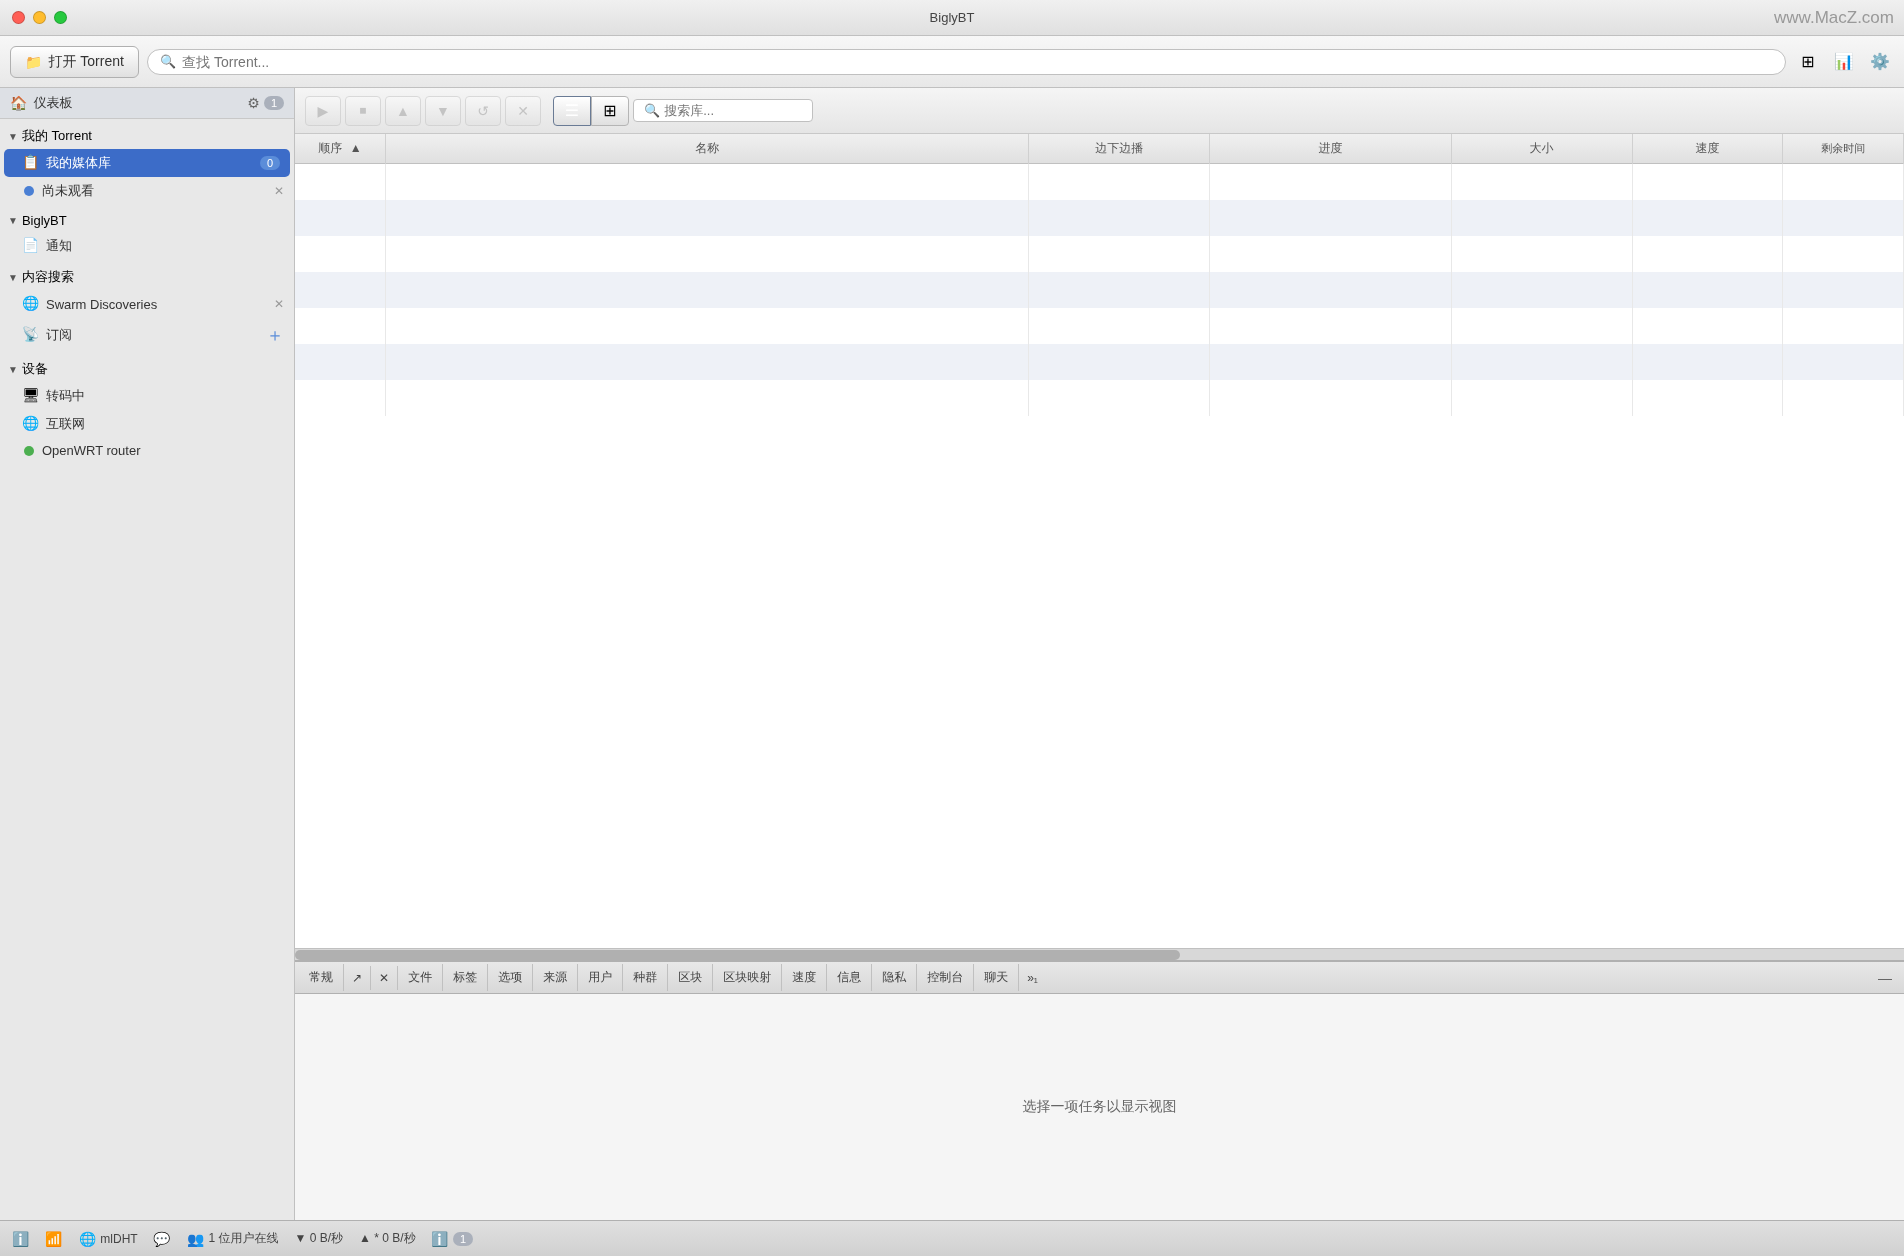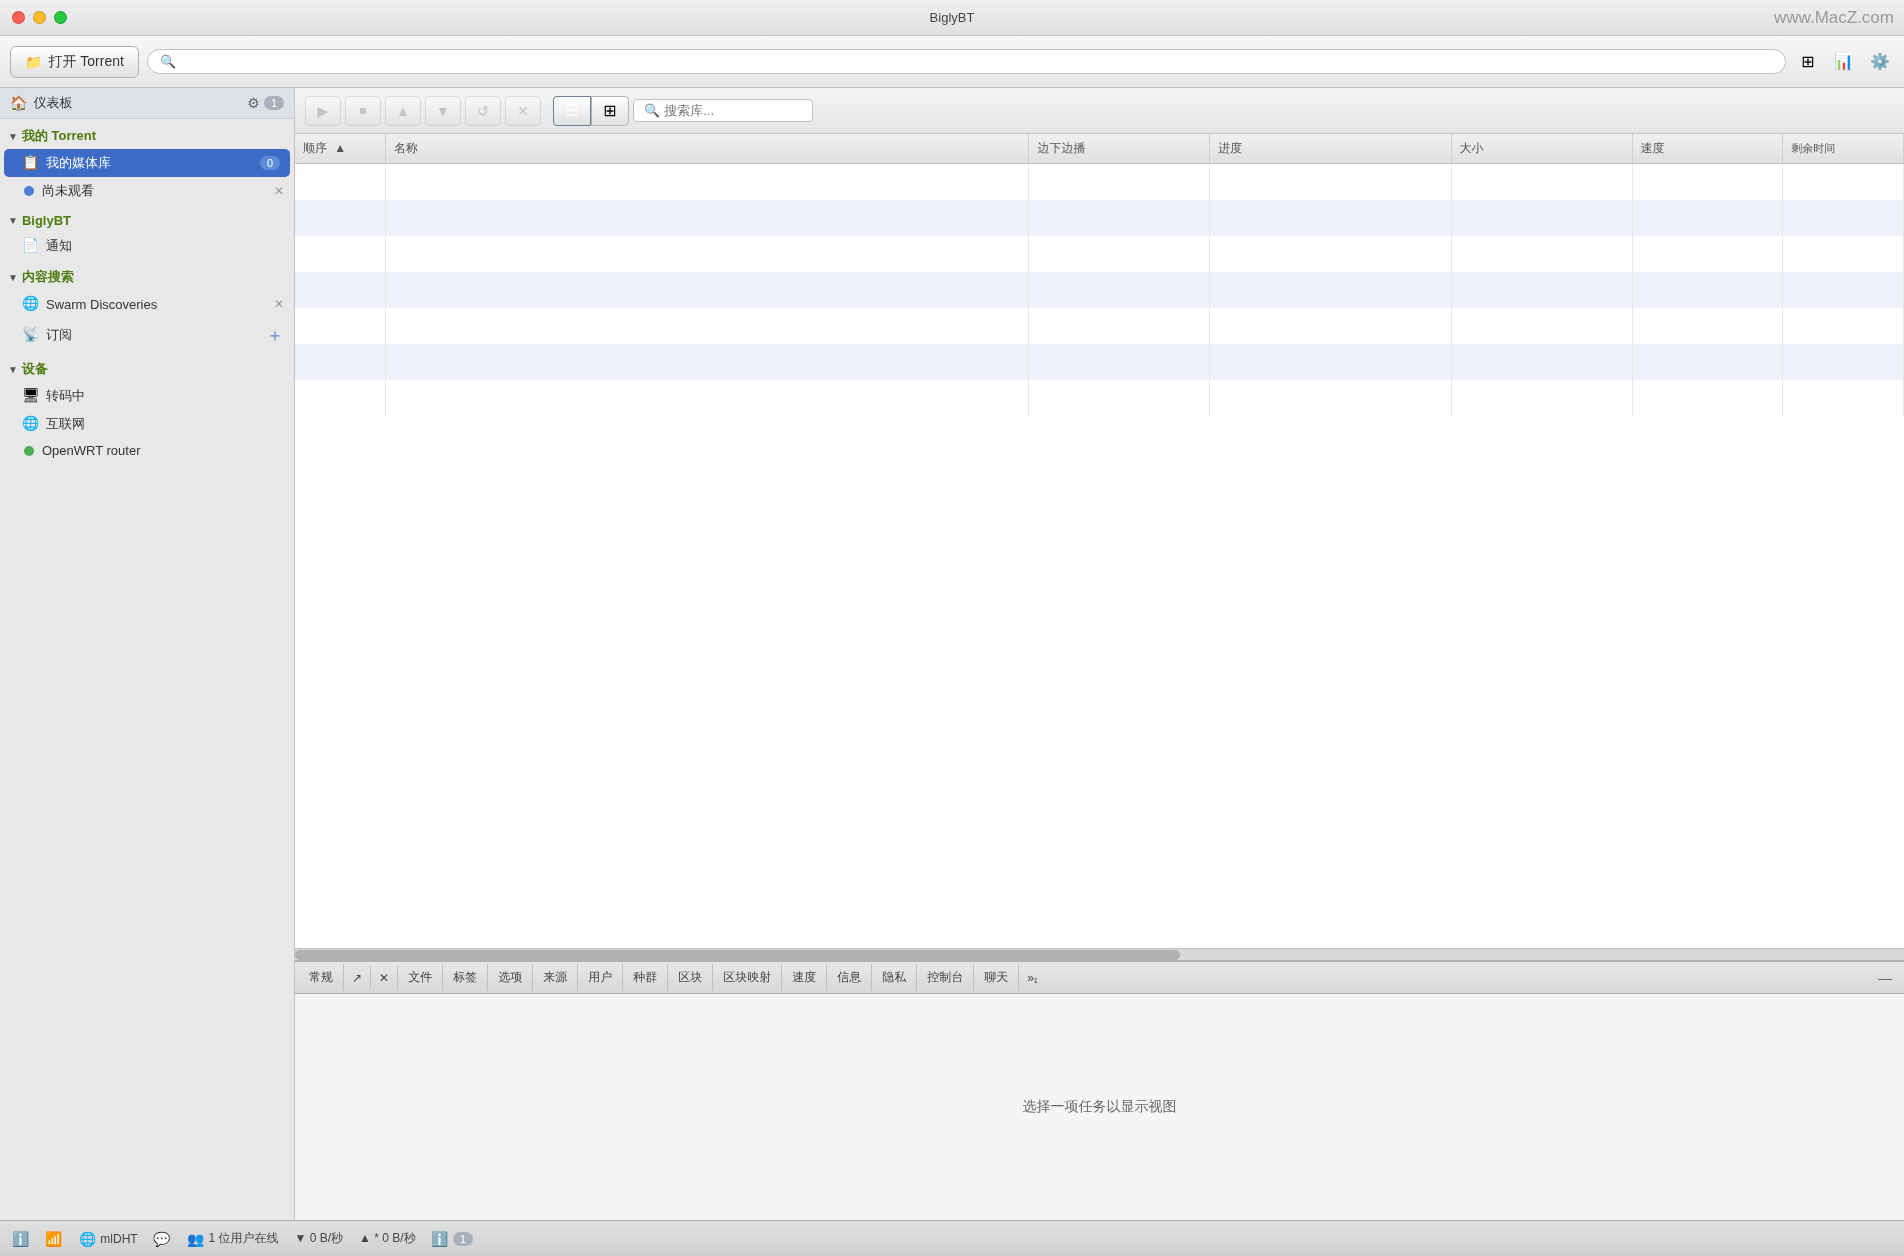--- a/index.html
+++ b/index.html
@@ -141,21 +141,21 @@
     }
 
     
     .section-header {
       display: flex;
       align-items: center;
       padding: 8px 8px 4px 8px;
       cursor: pointer;
     }
     .triangle { font-size: 10px; margin-right: 4px; color: #555; }
-    .section-title { font-size: 13px; font-weight: 700; color: #4d7c0f; }
+    .section-title { font-size: 13px; font-weight: 400; color: #000000; }
 
     
     .sidebar-item {
       display: flex;
       align-items: center;
       padding: 5px 10px 5px 22px;
       cursor: pointer;
       position: relative;
     }
     .sidebar-item.active {
@@ -275,21 +275,21 @@
       width: 100%;
       border-collapse: collapse;
       table-layout: fixed;
     }
     thead tr {
       background: linear-gradient(to bottom, #f0f0f0, #e0e0e0);
       border-bottom: 1px solid #c0c0c0;
     }
     th {
       padding: 6px 8px;
-      text-align: left;
+      text-align: center;
       font-size: 12px;
       color: #555;
       font-weight: 500;
       border-right: 1px solid #d0d0d0;
       white-space: nowrap;
     }
     th:first-child { width: 60px; }
     th.name-col { width: 40%; }
     th.sidebar-play-col { width: 120px; }
     th.progress-col { width: 15%; }
@@ -403,20 +403,21 @@
   <span class="watermark">www.MacZ.com</span>
 </div>
 
 <div class="toolbar">
   <button class="open-btn">
     <span>📁</span>
     <span>打开 Torrent</span>
   </button>
   <div class="search-box-wrapper">
     <span>🔍</span>
+    <input type="text" placeholder="查找 Torrent..." style="">
   </div>
   <div class="toolbar-right">
     <div class="toolbar-icon-btn">⊞</div>
     <div class="toolbar-icon-btn">📊</div>
     <div class="toolbar-icon-btn">⚙️</div>
   </div>
 </div>
 
 <div class="main-area">
 

